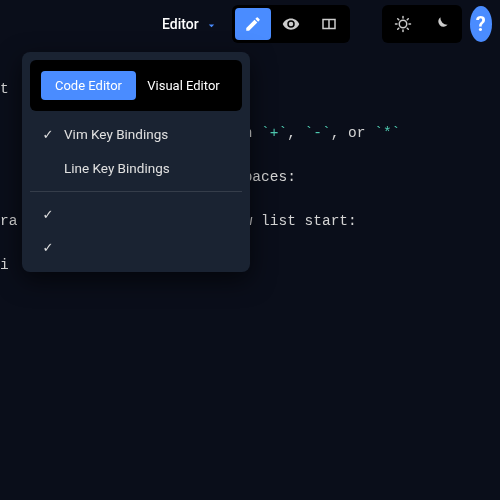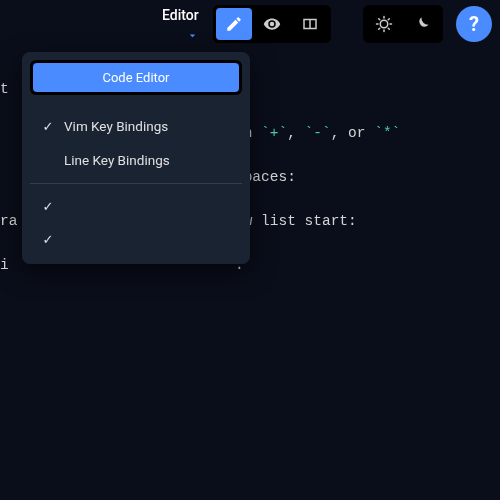--- a/index.html
+++ b/index.html
@@ -22,21 +22,20 @@
     .toolbar-spacer { flex: 0 0 140px; }
     .mode-trigger {
       display: flex;
       align-items: flex-end;
       gap: 6px;
       color: #fff;
       font-size: 14px;
       font-weight: 500;
       cursor: pointer;
       padding: 4px 6px;
-      flex-direction: column;
     }
     .mode-trigger svg { fill: #4a8cff; }
     .btn-group {
       display: flex;
       background: #000;
       border-radius: 6px;
       padding: 3px;
       gap: 2px;
     }
     .btn {
@@ -91,22 +90,22 @@
       border-radius: 8px;
       box-shadow: 0 8px 24px rgba(0,0,0,0.6);
       padding: 8px;
       z-index: 10;
     }
     .tab-row {
       display: flex;
       gap: 0;
       background: #000;
       border-radius: 6px;
-      padding: 3px;
-      margin-bottom: 14px;
+      padding: 11px;
+      margin-bottom: 6px;
     }
     .tab {
       flex: 1;
       text-align: center;
       padding: 7px 8px;
       font-size: 13px;
       border-radius: 4px;
       cursor: pointer;
       color: #fff;
       white-space: nowrap;
@@ -193,20 +192,21 @@
 <div class="editor-line"><span></span></div>
 
 
 <div class="editor-line"><span></span></div>
 
 </div>
 
 <div class="dropdown">
   <div class="tab-row">
     <div class="tab active">Code Editor</div>
+    <div class="tab">Visual Editor</div>
   </div>
   <div class="menu-item">
     <span class="check">✓</span>
     <span>Vim Key Bindings</span>
   </div>
   <div class="menu-item">
     <span class="check"></span>
     <span>Line Key Bindings</span>
   </div>
   <div class="divider"></div>

